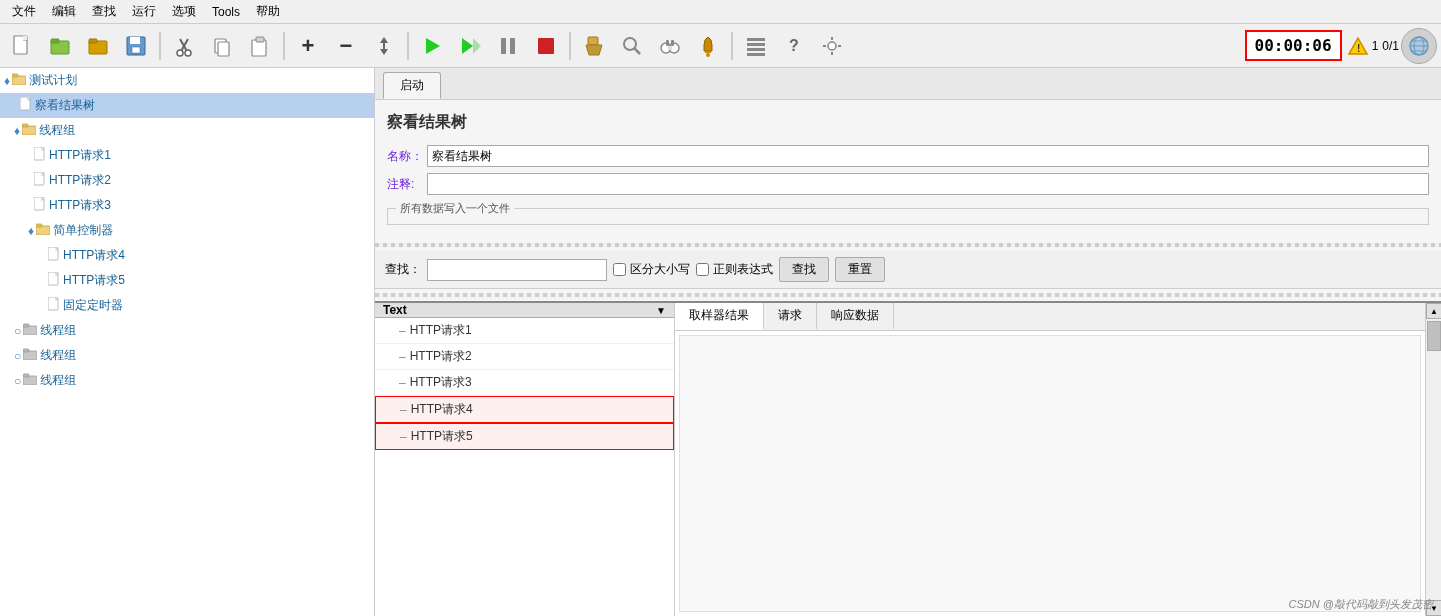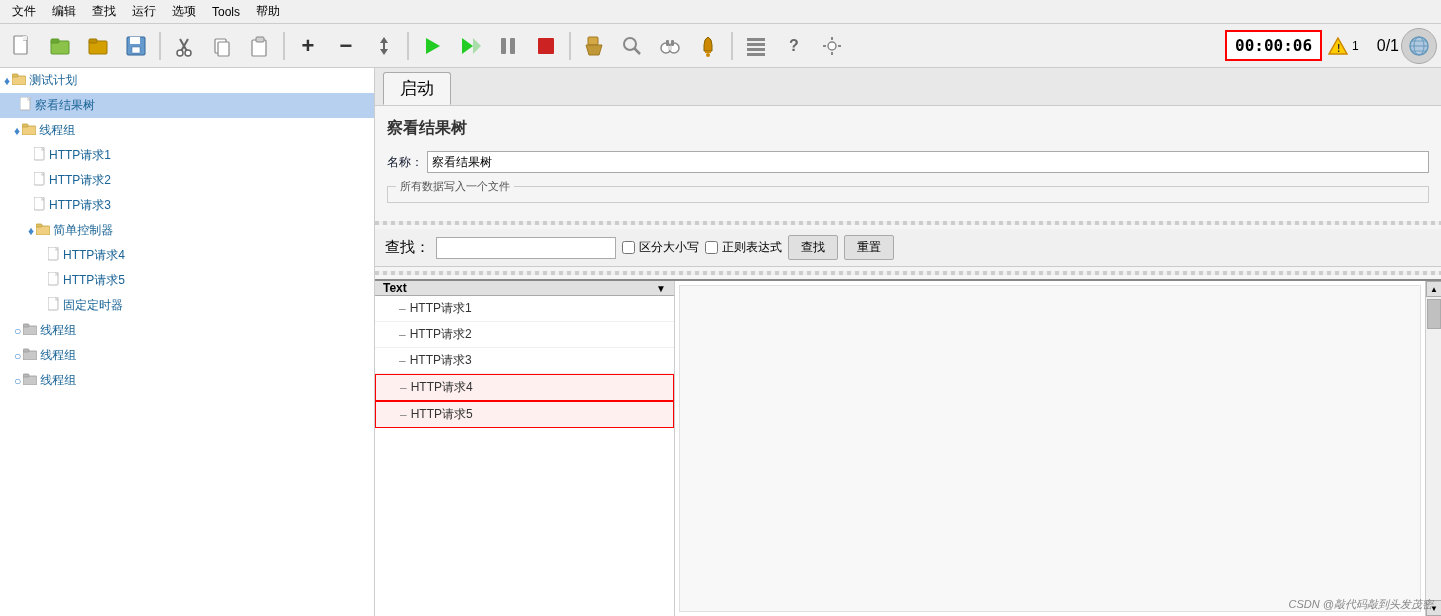--- a/index.html
+++ b/index.html
@@ -121,21 +121,21 @@
       padding: 4px 8px 0;
       background: #e8e8e8;
       border-bottom: 1px solid #ccc;
     }
     .tab {
       padding: 4px 16px;
       background: #d0d0d0;
       border: 1px solid #aaa;
       border-bottom: none;
       cursor: pointer;
-      font-size: 17px;
+      font-size: 12px;
       border-radius: 3px 3px 0 0;
     }
     .tab.active {
       background: #f5f5f5;
       border-bottom: 1px solid #f5f5f5;
     }
 
     
     .form-section {
       background: #f5f5f5;
@@ -149,21 +149,21 @@
       padding: 4px 0;
     }
     .form-row {
       display: flex;
       align-items: center;
       margin-bottom: 6px;
     }
     .form-label {
       min-width: 40px;
       font-size: 12px;
-      color: #0f172a;
+      color: #6d28d9;
     }
     .form-input {
       flex: 1;
       height: 22px;
       border: 1px solid #aaa;
       padding: 2px 4px;
       font-size: 12px;
       background: white;
     }
     .filename-row {
@@ -192,21 +192,21 @@
 
     
     .search-bar {
       display: flex;
       align-items: center;
       padding: 6px 10px;
       background: #f0f0f0;
       border-bottom: 1px solid #ccc;
       gap: 6px;
     }
-    .search-label { font-size: 15px; }
+    .search-label { font-size: 12px; }
     .search-input {
       width: 180px;
       height: 22px;
       border: 1px solid #aaa;
       padding: 2px 4px;
       font-size: 12px;
     }
     .search-checkbox-group {
       display: flex;
       align-items: center;
@@ -507,21 +507,21 @@
 
   <div class="timer-box">00:00:06</div>
 
   <div class="warning-badge">
     <svg width="20" height="18" viewBox="0 0 20 18">
         <polygon points="10,1 19,17 1,17" fill="#ffcc00" stroke="#cc8800" stroke-width="1.5"></polygon>
         <text x="9" y="15" font-size="10" font-weight="bold" fill="#333">!</text>
       </svg>
     <span>1</span>
   </div>
-  <span style="font-size:16px; margin-left:16px;">0/1</span>
+  <span style="font-size:12px; margin-left:2px;">0/1</span>
 
   <div class="globe-btn">
     <svg width="22" height="22" viewBox="0 0 22 22">
         <circle cx="11" cy="11" r="9" fill="#b0c8e0" stroke="#6699bb" stroke-width="1.5"></circle>
         <ellipse cx="11" cy="11" rx="5" ry="9" fill="none" stroke="#6699bb" stroke-width="1"></ellipse>
         <line x1="2" y1="11" x2="20" y2="11" stroke="#6699bb" stroke-width="1"></line>
         <line x1="3" y1="6" x2="19" y2="6" stroke="#6699bb" stroke-width="0.8"></line>
         <line x1="3" y1="16" x2="19" y2="16" stroke="#6699bb" stroke-width="0.8"></line>
       </svg>
   </div>
@@ -701,20 +701,24 @@
     </div>
 
     <div class="form-section">
       <div class="section-title">察看结果树</div>
 
       <div class="form-row">
         <span class="form-label">名称：</span>
         <input class="form-input" type="text" value="察看结果树" style="">
       </div>
 
+      <div class="form-row">
+        <span class="form-label">注释:</span>
+        <input class="form-input" type="text" value="" style="">
+      </div>
 
       <fieldset style="border:1px solid #ccc; padding:4px 8px; margin: 6px 0;">
         <legend style="font-size:11px; color:#555; padding:0 4px;">所有数据写入一个文件</legend>
       </fieldset>
     </div>
 
     <div class="section-divider"></div>
 
     <div class="search-bar">
       <span class="search-label">查找：</span>
@@ -757,20 +761,25 @@
           <span class="result-item-dash">–</span>
           <span>HTTP请求4</span>
         </div>
         <div class="result-item highlighted">
           <span class="result-item-dash">–</span>
           <span>HTTP请求5</span>
         </div>
       </div>
 
       <div class="result-tabs-area">
+        <div class="result-tabs-header">
+          <div class="result-tab active">取样器结果</div>
+          <div class="result-tab">请求</div>
+          <div class="result-tab">响应数据</div>
+        </div>
         <div class="result-content"></div>
       </div>
 
       <div class="right-scrollbar">
         <div class="scroll-arrow">▲</div>
         <div class="scroll-thumb"></div>
         <div style="flex:1"></div>
         <div class="scroll-arrow">▼</div>
       </div>
     </div>

